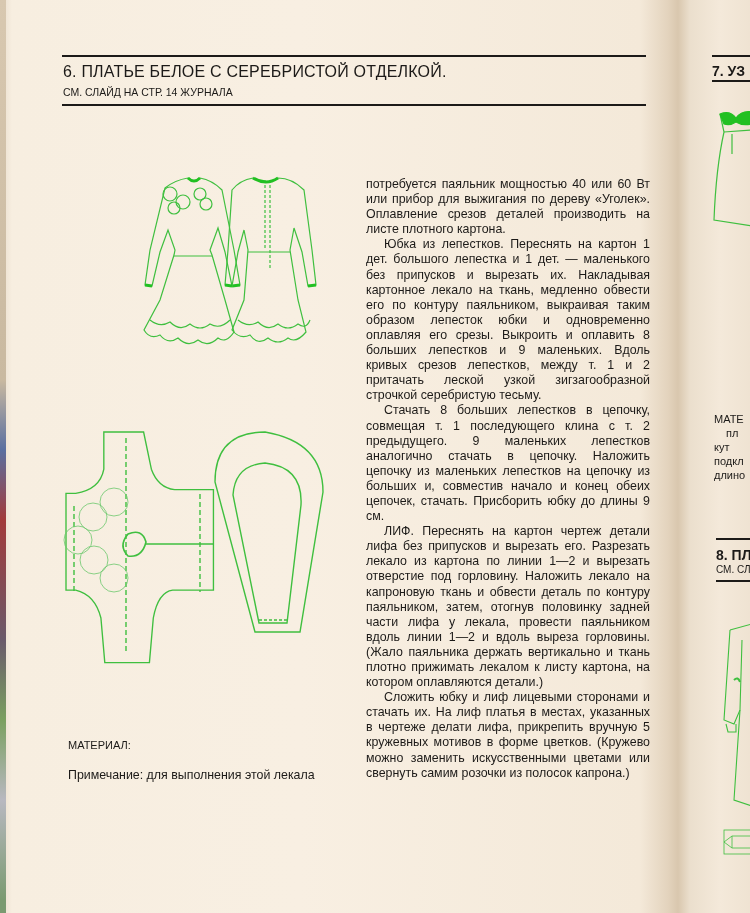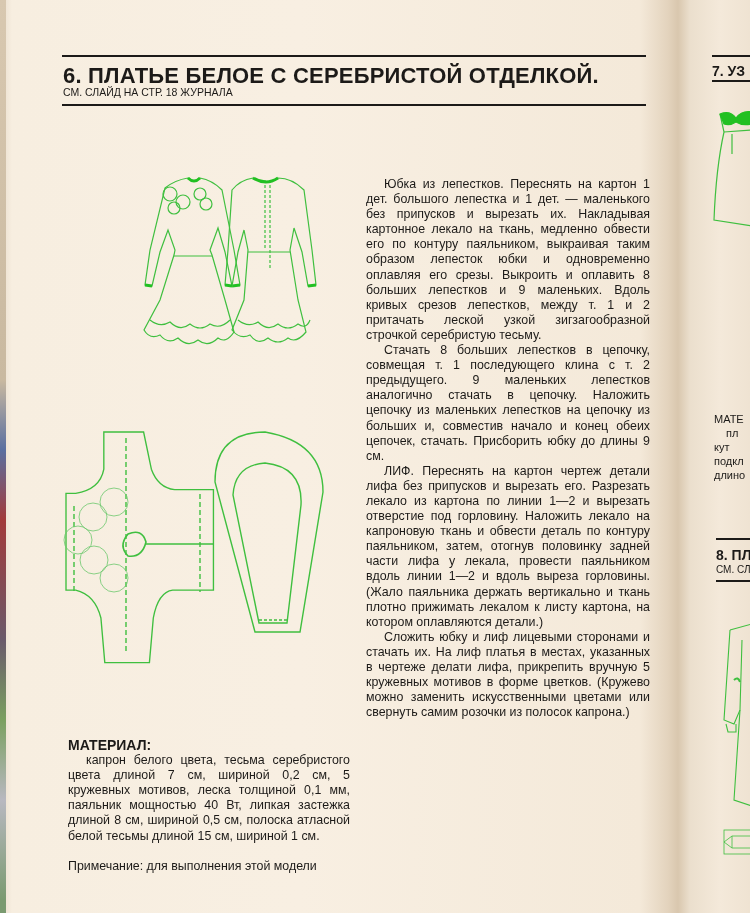--- a/index.html
+++ b/index.html
@@ -3,42 +3,42 @@
 <meta charset="utf-8">
 <style>
   html,body{margin:0;padding:0;}
   body{width:750px;height:913px;overflow:hidden;position:relative;
     background:#f6ecdc;font-family:"Liberation Sans",sans-serif;color:#1c1a18;}
   .page{position:absolute;left:0;top:0;width:750px;height:913px;
     background:linear-gradient(90deg,#e8dccb 0px,#f7eee0 12px,#f8efe2 300px,#f4e9d9 640px,#e3d3bd 668px,#d9c7ae 678px,#ebdfcd 690px,#f4e9da 720px,#efe3d2 750px);}
   .spine-left{position:absolute;left:0;top:0;width:6px;height:913px;
     background:linear-gradient(180deg,#d8c8b0 0,#c9b9a0 380px,#5a6fa0 450px,#a23a3a 520px,#6a5a6a 640px,#7aa060 720px,#b8b8c0 800px,#7a9a70 900px);}
   .rule{position:absolute;height:2px;background:#1c1a18;}
-  .title{position:absolute;left:63px;top:63px;font-weight:bold;font-size:22px;letter-spacing:0.2px;white-space:nowrap;}
+  .title{position:absolute;left:63px;top:63px;font-weight:normal;font-size:16px;letter-spacing:0.2px;white-space:nowrap;}
   .subtitle{position:absolute;left:63px;top:86px;font-size:10.5px;white-space:nowrap;}
   .col{position:absolute;font-size:12.4px;line-height:15.1px;text-align:justify;}
   .col p{margin:0;text-indent:18px;}
   .col p.noind{text-indent:0;}
-  .heading{font-size:14px;font-weight:bold;}
+  .heading{font-size:11px;}
   .bold{font-weight:normal;}
   svg{position:absolute;overflow:visible;}
   .r-title{position:absolute;left:712px;top:63px;font-weight:bold;font-size:14px;white-space:nowrap;overflow:hidden;width:40px;}
   .r2-title{position:absolute;left:716px;top:547px;font-weight:bold;font-size:14px;white-space:nowrap;overflow:hidden;width:36px;}
   .r2-sub{position:absolute;left:716px;top:564px;font-size:10px;white-space:nowrap;overflow:hidden;width:36px;}
   .r-text{position:absolute;left:714px;top:412px;font-size:11px;line-height:14px;width:38px;overflow:hidden;white-space:nowrap;}
 </style>
 </head>
 <body>
 
 <div class="page"></div>
 <div class="spine-left"></div>
 
 <div class="rule" style="left:62px;top:55px;width:584px;"></div>
 <div class="title">6. ПЛАТЬЕ БЕЛОЕ С СЕРЕБРИСТОЙ ОТДЕЛКОЙ.</div>
-<div class="subtitle">СМ. СЛАЙД НА СТР. 18 ЖУРНАЛА</div>
+<div class="subtitle">СМ. СЛАЙД НА СТР. 14 ЖУРНАЛА</div>
 <div class="rule" style="left:62px;top:104px;width:584px;"></div>
 
 <svg style="left:130px;top:170px;" width="200" height="200" viewBox="0 0 200 200" fill="none" stroke="#3fbf3f" stroke-width="1.2">
 
   <path d="M58 8 Q45 10 35 18 L20 80 L15 115 L22 116 L30 82 L38 60 L45 80 L44 85 L30 130 L14 160 Q20 170 30 165 Q38 175 48 168 Q58 178 68 170 Q78 178 88 168 Q96 174 104 162 L95 130 L82 85 L80 80 L88 58 L95 82 L102 116 L110 115 L104 80 L92 20 Q82 10 70 8 Q64 14 58 8 Z"></path>
   <path d="M44 86 L82 86"></path>
   <path d="M20 150 Q30 158 40 152 Q50 162 60 154 Q70 162 80 154 Q90 160 100 150"></path>
   <path d="M58 8 Q64 14 70 8" stroke="#22c022" stroke-width="3"></path>
   <path d="M15 115 L22 116" stroke="#22c022" stroke-width="3"></path>
   <path d="M102 116 L110 115" stroke="#22c022" stroke-width="3"></path>
@@ -75,26 +75,26 @@
 </svg>
 
 <svg style="left:215px;top:435px;" width="110" height="200" viewBox="0 0 110 200" fill="none" stroke="#3fbf3f" stroke-width="1.4">
   <path d="M40 200 L0 50 Q0 0 50 0 Q108 10 108 60 L85 200 Z" transform="translate(0,-3)"></path>
   <path d="M44 188 L18 60 Q20 30 50 28 Q88 32 86 70 L72 188 Z"></path>
   <path d="M44 185 L72 185" stroke-dasharray="3,2"></path>
 </svg>
 
 <div class="col" style="left:68px;top:738px;width:282px;">
   <p class="noind heading">МАТЕРИАЛ:</p>
-  <p>капрон белого цвета, тесьма серебристого цвета длиной 7 см, шириной 0,2 см, 5 кружевных мотивов, леска толщиной 0,1 мм, паяльник мощностью 40 Вт, липкая застежка длиной 8 см, шириной 0,5 см, полоска атласной белой тесьмы длиной 15 см, шириной 1 см.</p>
   <div style="height:15px;"></div>
-  <p class="noind"><span class="bold">Примечание:</span><span> для выполнения этой модели</span></p>
+  <p class="noind"><span class="bold">Примечание:</span><span> для выполнения этой лекала</span></p>
 </div>
 
 <div class="col" style="left:366px;top:177px;width:284px;">
+  <p class="noind">потребуется паяльник мощностью 40 или 60 Вт или прибор для выжигания по дереву «Уголек». Оплавление срезов деталей производить на листе плотного картона.</p>
   <p>Юбка из лепестков. Переснять на картон 1 дет. большого лепестка и 1 дет. — маленького без припусков и вырезать их. Накладывая картонное лекало на ткань, медленно обвести его по контуру паяльником, выкраивая таким образом лепесток юбки и одновременно оплавляя его срезы. Выкроить и оплавить 8 больших лепестков и 9 маленьких. Вдоль кривых срезов лепестков, между т. 1 и 2 притачать леской узкой зигзагообразной строчкой серебристую тесьму.</p>
   <p>Стачать 8 больших лепестков в цепочку, совмещая т. 1 последующего клина с т. 2 предыдущего. 9 маленьких лепестков аналогично стачать в цепочку. Наложить цепочку из маленьких лепестков на цепочку из больших и, совместив начало и конец обеих цепочек, стачать. Присборить юбку до длины 9 см.</p>
   <p>ЛИФ. Переснять на картон чертеж детали лифа без припусков и вырезать его. Разрезать лекало из картона по линии 1—2 и вырезать отверстие под горловину. Наложить лекало на капроновую ткань и обвести деталь по контуру паяльником, затем, отогнув половинку задней части лифа у лекала, провести паяльником вдоль линии 1—2 и вдоль выреза горловины. (Жало паяльника держать вертикально и ткань плотно прижимать лекалом к листу картона, на котором оплавляются детали.)</p>
   <p>Сложить юбку и лиф лицевыми сторонами и стачать их. На лиф платья в местах, указанных в чертеже делати лифа, прикрепить вручную 5 кружевных мотивов в форме цветков. (Кружево можно заменить искусственными цветами или свернуть самим розочки из полосок капрона.)</p>
 
 </div>
 
 <div class="rule" style="left:712px;top:55px;width:38px;"></div>
 <div class="r-title">7. УЗ</div>
 <div class="rule" style="left:712px;top:80px;width:38px;"></div>

